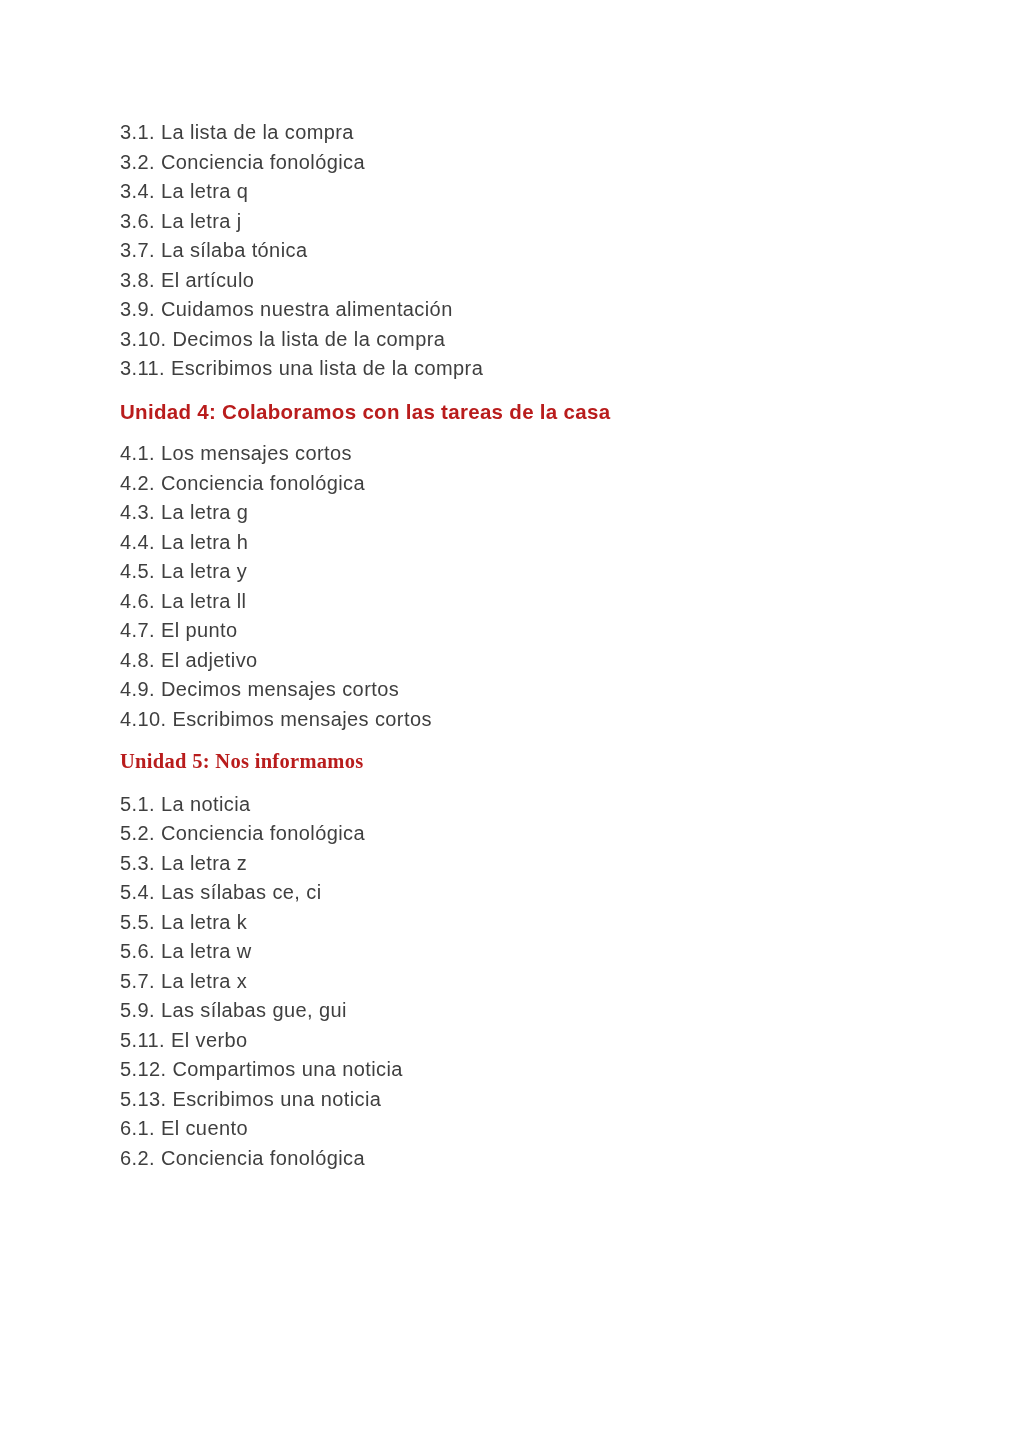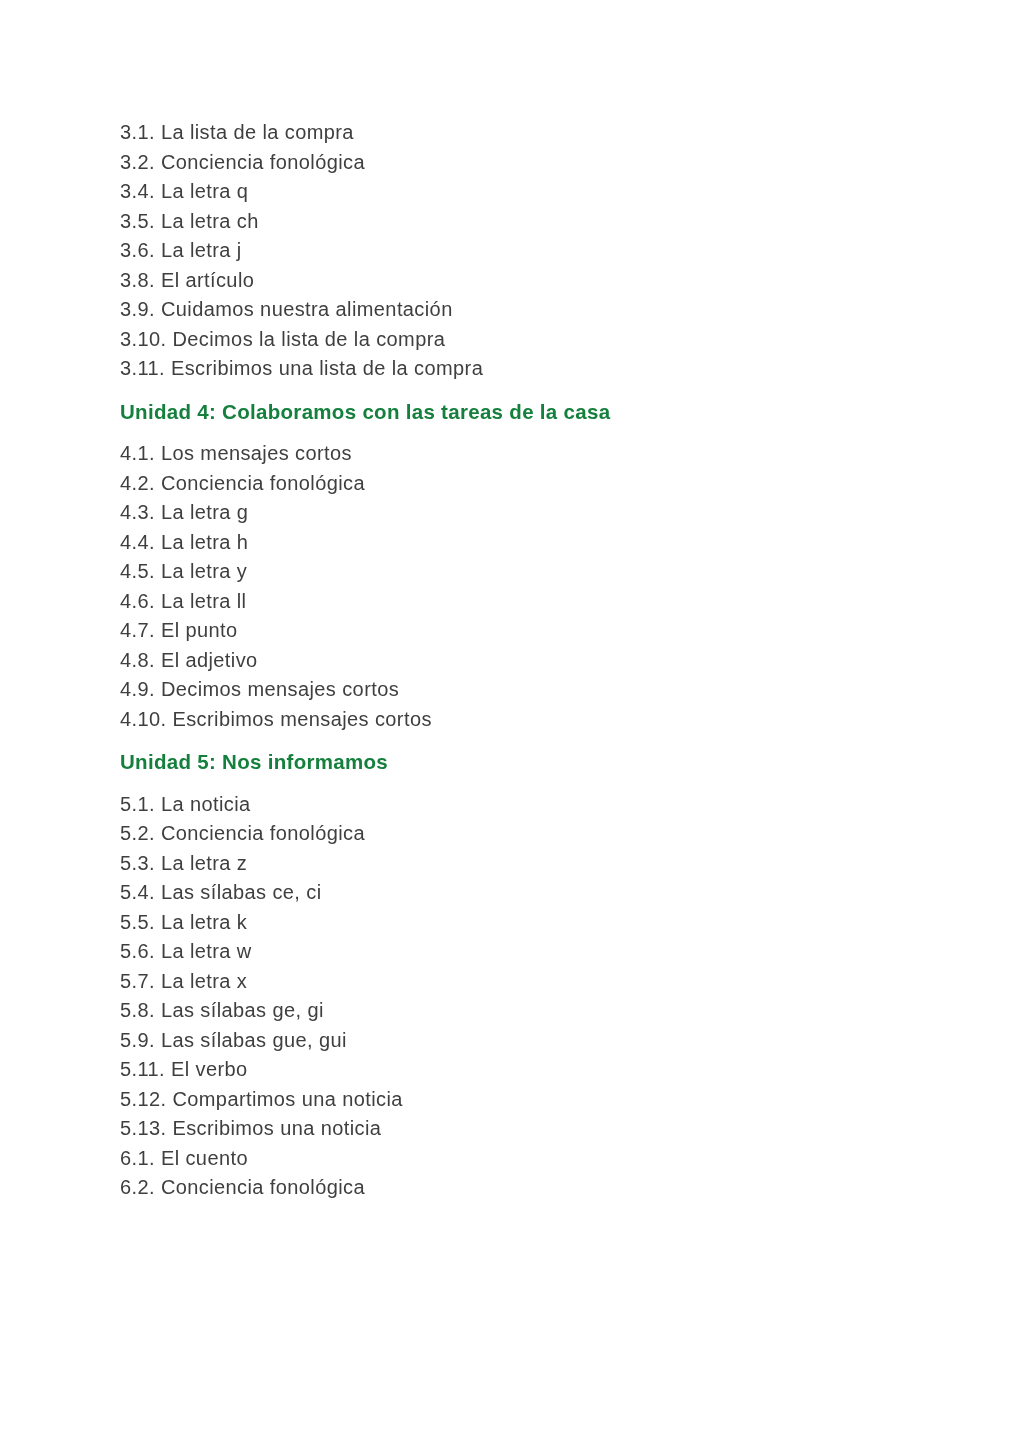--- a/index.html
+++ b/index.html
@@ -32,40 +32,41 @@
     font-size: 20px;
     line-height: 29.5px;
     color: #3f3f3f;
     letter-spacing: 0.4px;
     white-space: nowrap;
   }
   .unit-heading {
     font-size: 20.5px;
     font-weight: bold;
     line-height: 29.5px;
-    color: #15803d;
+    color: #b91c1c;
     letter-spacing: 0.3px;
     margin: 13px 0 13px 0;
     white-space: nowrap;
   }
   .extra-gap .unit-heading {
+    font-family: Liberation Serif, serif;
   }
 </style>
 </head>
 <body>
 
 <div class="page">
 
   <section class="toc-section">
     <ul class="toc-list">
       <li class="toc-item">3.1. La lista de la compra</li>
       <li class="toc-item">3.2. Conciencia fonológica</li>
       <li class="toc-item">3.4. La letra q</li>
-      <li class="toc-item">3.5. La letra ch</li>
       <li class="toc-item">3.6. La letra j</li>
+      <li class="toc-item">3.7. La sílaba tónica</li>
       <li class="toc-item">3.8. El artículo</li>
       <li class="toc-item">3.9. Cuidamos nuestra alimentación</li>
       <li class="toc-item">3.10. Decimos la lista de la compra</li>
       <li class="toc-item">3.11. Escribimos una lista de la compra</li>
     </ul>
   </section>
 
   <section class="toc-section">
     <h2 class="unit-heading">Unidad 4: Colaboramos con las tareas de la casa</h2>
     <ul class="toc-list">
@@ -85,21 +86,20 @@
   <section class="toc-section extra-gap">
     <h2 class="unit-heading">Unidad 5: Nos informamos</h2>
     <ul class="toc-list">
       <li class="toc-item">5.1. La noticia</li>
       <li class="toc-item">5.2. Conciencia fonológica</li>
       <li class="toc-item">5.3. La letra z</li>
       <li class="toc-item">5.4. Las sílabas ce, ci</li>
       <li class="toc-item">5.5. La letra k</li>
       <li class="toc-item">5.6. La letra w</li>
       <li class="toc-item">5.7. La letra x</li>
-      <li class="toc-item">5.8. Las sílabas ge, gi</li>
       <li class="toc-item">5.9. Las sílabas gue, gui</li>
       <li class="toc-item">5.11. El verbo</li>
       <li class="toc-item">5.12. Compartimos una noticia</li>
       <li class="toc-item">5.13. Escribimos una noticia</li>
     </ul>
   </section>
 
   <section class="toc-section">
     <ul class="toc-list">
       <li class="toc-item">6.1. El cuento</li>

